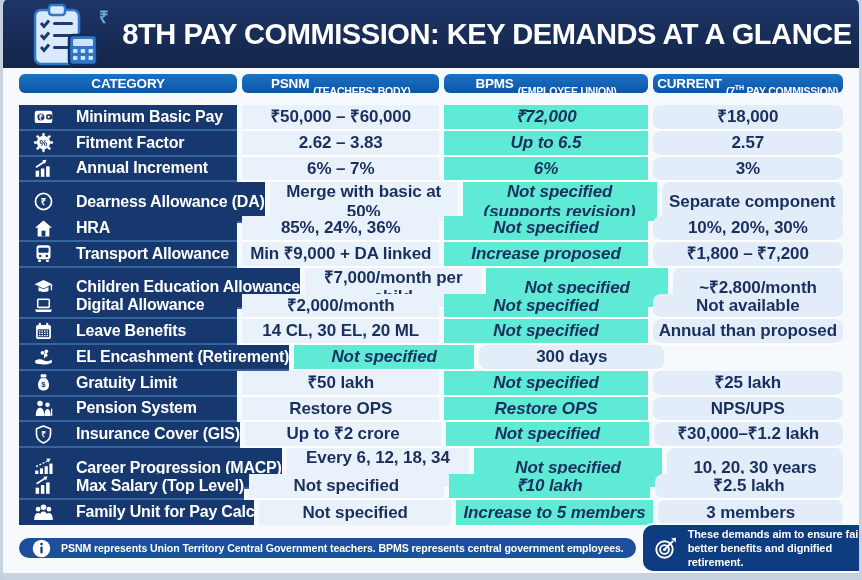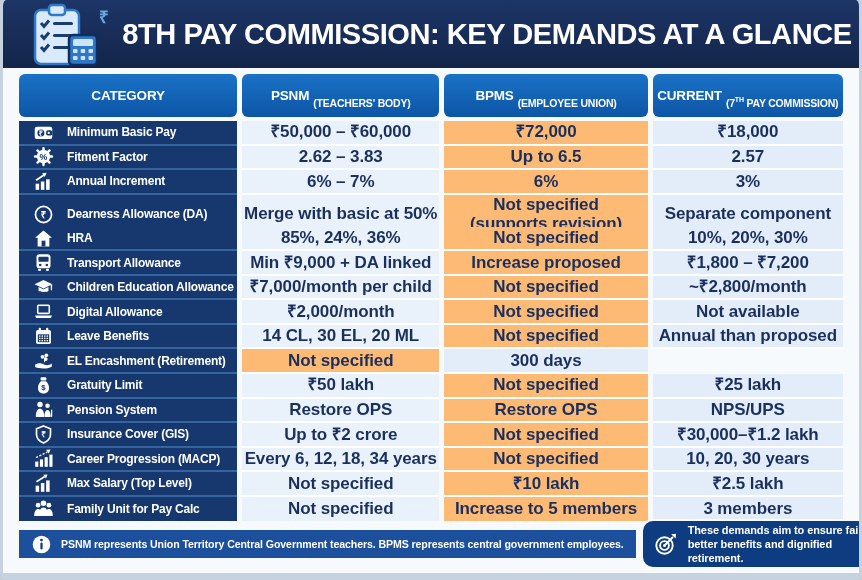--- a/index.html
+++ b/index.html
@@ -31,58 +31,58 @@
 
   
   .table-wrap { flex: 1; padding: 6px 16px 0 16px; background: #f6fafd; display: flex; flex-direction: column; }
   .grid-cols { display: grid; grid-template-columns: 220fr 199fr 205fr 192fr; column-gap: 5px; }
 
   .thead { flex: 0 0 27px; }
   .chip {
     background: linear-gradient(180deg,#1a72c6 0%, #0d55a6 100%);
     border-radius: 6px; color: #fff;
     display: flex; align-items: center; justify-content: center; gap: 4px;
-    height: 43px; white-space: nowrap;
+    height: 19px; white-space: nowrap;
   }
   .chip-main { font-size: 13.5px; font-weight: 700; letter-spacing: -0.2px; }
   .chip-sub  { font-size: 10.5px; font-weight: 700; letter-spacing: -0.2px; margin-top: 14px; }
   .chip-sub sup { font-size: 7px; }
 
   .tbody { flex: 1; display: flex; flex-direction: column; margin-top: 4px; }
   .row { flex: 1; min-height: 0; }
   .row.tall { flex: 1.32; }
   .cell { display: flex; align-items: center; }
   .row .cell { border-bottom: 2.5px solid #fff; }
   .row:last-child .cell { border-bottom: none; }
 
   .cat-cell {
     background: #16386e; border-bottom: 2.5px solid #35659f !important;
     padding-left: 9px; gap: 9px; color: #fff;
   }
   .row:last-child .cat-cell { border-bottom: none !important; }
   .cat-icon { width: 30px; height: 21px; flex: 0 0 30px; display: flex; align-items: center; justify-content: center; }
   .cat-icon svg { width: 21px; height: 21px; }
-  .cat-label { font-size: 12px; font-weight: 700; letter-spacing: -0.2px; white-space: nowrap; }
+  .cat-label { font-size: 16px; font-weight: 700; letter-spacing: -0.2px; white-space: nowrap; margin-left: 9px; }
 
   .val-cell {
     justify-content: center; text-align: center;
     font-size: 17px; font-weight: 700; color: #1b2f5e;
     white-space: pre-line; line-height: 1.15; letter-spacing: -0.1px;
   }
   .col-psnm    { background: #e9f2fb; }
-  .col-bpms    { background: #fdba74; }
-  .col-current { background: #e2edf9; }
+  .col-bpms    { background: #5eead4; font-style: italic; }
+  .col-current { background: #e2edf9; border-radius: 8px; }
 
   
   .footer {
     flex: 0 0 50px; display: flex; align-items: center;
     gap: 7px; padding: 0 16px 6px 16px; background: #f6fafd;
   }
   .note-bar {
-    flex: 1; height: 28px; background: #1c4f9c; border-radius: 0;
+    flex: 1; height: 20px; background: #1c4f9c; border-radius: 12px;
     display: flex; align-items: center; gap: 9px; padding: 0 12px;
   }
   .note-bar svg { width: 21px; height: 21px; flex: 0 0 21px; }
   .note-text { color: #fff; font-size: 10.6px; font-weight: 600; letter-spacing: -0.1px; white-space: nowrap; }
   .callout {
     flex: 0 0 256px; height: 46px; background: #0e3c80;
     border-radius: 10px; display: flex; align-items: center; gap: 9px; padding: 0 10px;
     box-shadow: 0 0 0 2px #f6fafd;
   }
   .callout svg { width: 26px; height: 26px; flex: 0 0 26px; }

